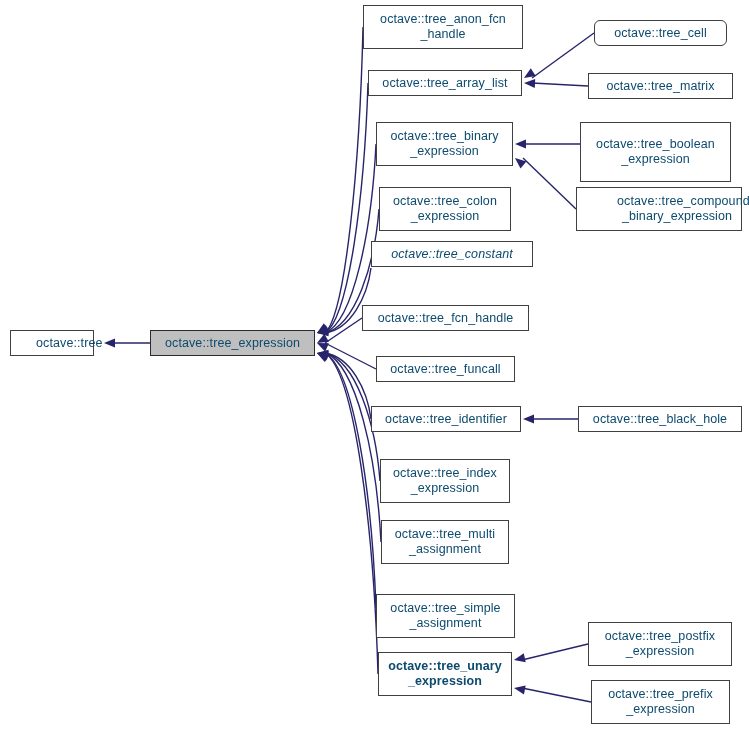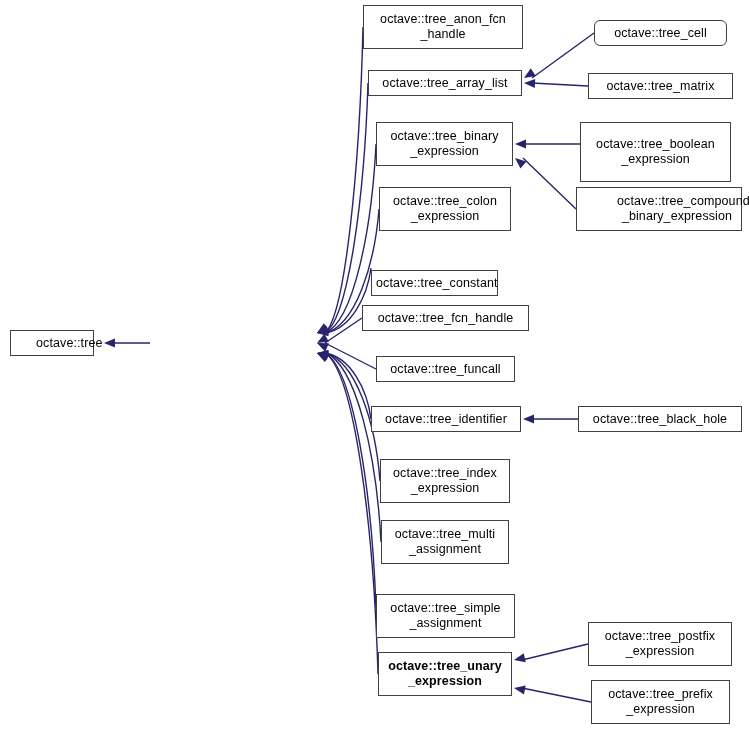--- a/index.html
+++ b/index.html
@@ -20,21 +20,21 @@
     left: 0; top: 0;
     width: 749px;
     height: 732px;
     pointer-events: none;
   }
   .node {
     position: absolute;
     box-sizing: border-box;
     border: 1px solid #404040;
     background: #ffffff;
-    color: #000000;
+    color: #0c4a6e;
     font-size: 12.5px;
     line-height: 15px;
     display: flex;
     align-items: center;
     justify-content: center;
     text-align: center;
     white-space: pre-line;
     letter-spacing: 0.1px;
     z-index: 5;
   }
@@ -89,34 +89,35 @@
       <path d="M 576,209 L 523,158" fill="none" stroke="#27246b" stroke-width="1.4"></path>
       <polygon points="515,158 526.3896182546248,161.52655582883918 520.4885483727012,168.58469823663003" fill="#27246b"></polygon>
       <path d="M 578,419 L 531,419" fill="none" stroke="#27246b" stroke-width="1.4"></path>
       <polygon points="523,419 534,414.4 534,423.6" fill="#27246b"></polygon>
       <path d="M 588,644 L 522,660" fill="none" stroke="#27246b" stroke-width="1.4"></path>
       <polygon points="514,660 523.7794249742119,653.1792341211737 525.7236866654653,662.1714444432205" fill="#27246b"></polygon>
       <path d="M 591,702 L 522,688" fill="none" stroke="#27246b" stroke-width="1.4"></path>
       <polygon points="514,688 525.6454420268188,685.4419382337402 523.999695995379,694.4935414066593" fill="#27246b"></polygon>
     </svg>
 <div class="node" style="left: 10px; top: 330px; width: 84px; height: 26px; padding-left: 21px;"><span class="node-label">octave::tree</span></div>
+    <div class="node root" style="left: 150px; top: 330px; width: 165px; height: 26px;"><span class="node-label">octave::tree_expression</span></div>
     <div class="node" style="left: 363px; top: 5px; width: 160px; height: 44px;"><span class="node-label">octave::tree_anon_fcn
 _handle</span></div>
     <div class="node" style="left: 368px; top: 70px; width: 154px; height: 26px;"><span class="node-label">octave::tree_array_list</span></div>
     <div class="node" style="left: 594px; top: 20px; width: 133px; height: 26px; border-radius: 6px;"><span class="node-label">octave::tree_cell</span></div>
     <div class="node" style="left: 588px; top: 73px; width: 145px; height: 26px;"><span class="node-label">octave::tree_matrix</span></div>
     <div class="node" style="left: 376px; top: 122px; width: 137px; height: 44px;"><span class="node-label">octave::tree_binary
 _expression</span></div>
     <div class="node" style="left: 580px; top: 122px; width: 151px; height: 60px;"><span class="node-label">octave::tree_boolean
 _expression</span></div>
     <div class="node" style="left: 576px; top: 187px; width: 166px; height: 44px; padding-left: 36px;"><span class="node-label">octave::tree_compound
 _binary_expression</span></div>
     <div class="node" style="left: 379px; top: 187px; width: 132px; height: 44px;"><span class="node-label">octave::tree_colon
 _expression</span></div>
-    <div class="node" style="left: 371px; top: 270px; width: 127px; height: 26px;"><span class="node-label">octave::tree_constant</span></div>
+    <div class="node" style="left: 371px; top: 241px; width: 162px; height: 26px; font-style: italic;"><span class="node-label">octave::tree_constant</span></div>
     <div class="node" style="left: 362px; top: 305px; width: 167px; height: 26px;"><span class="node-label">octave::tree_fcn_handle</span></div>
     <div class="node" style="left: 376px; top: 356px; width: 139px; height: 26px;"><span class="node-label">octave::tree_funcall</span></div>
     <div class="node" style="left: 371px; top: 406px; width: 150px; height: 26px;"><span class="node-label">octave::tree_identifier</span></div>
     <div class="node" style="left: 578px; top: 406px; width: 164px; height: 26px;"><span class="node-label">octave::tree_black_hole</span></div>
     <div class="node" style="left: 380px; top: 459px; width: 130px; height: 44px;"><span class="node-label">octave::tree_index
 _expression</span></div>
     <div class="node" style="left: 381px; top: 520px; width: 128px; height: 44px;"><span class="node-label">octave::tree_multi
 _assignment</span></div>
     <div class="node" style="left: 376px; top: 586px; width: 139px; height: 44px; margin-top: 8px;"><span class="node-label">octave::tree_simple
 _assignment</span></div>

